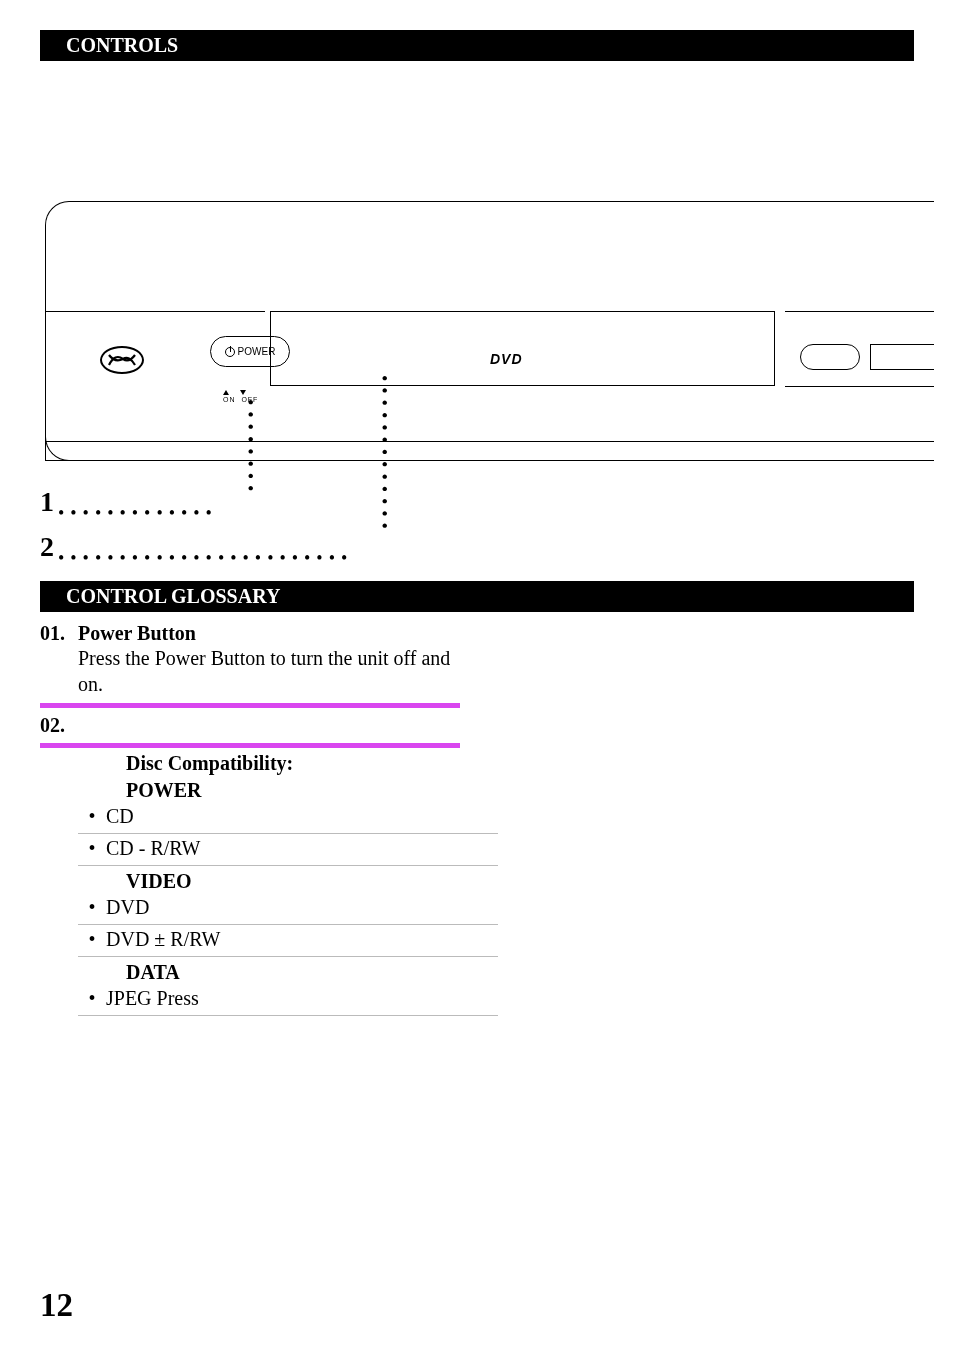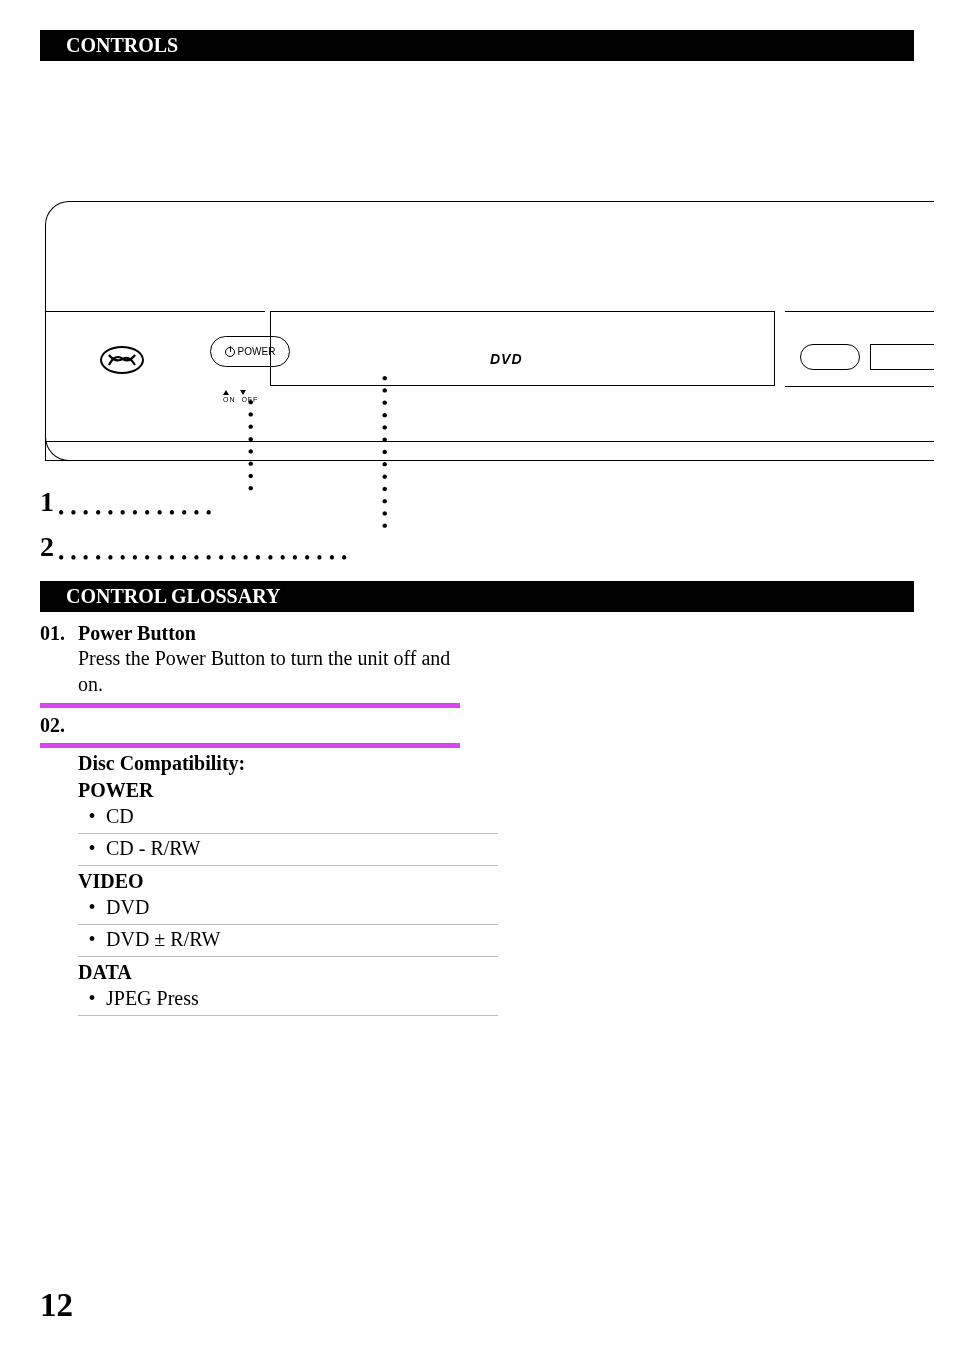--- a/index.html
+++ b/index.html
@@ -221,20 +221,21 @@
       line-height: 1.3;
     }
     .compat-block {
       max-width: 420px;
       margin-left: 38px;
     }
     .compat-heading {
       font-weight: bold;
       font-size: 20px;
       padding-top: 4px;
+      margin-left: 48px;
     }
     .compat-ul {
       list-style: none;
     }
     .compat-li {
       font-size: 20px;
       padding: 3px 0 5px 0;
       border-bottom: 1px solid #bbb;
       display: flex;
     }

